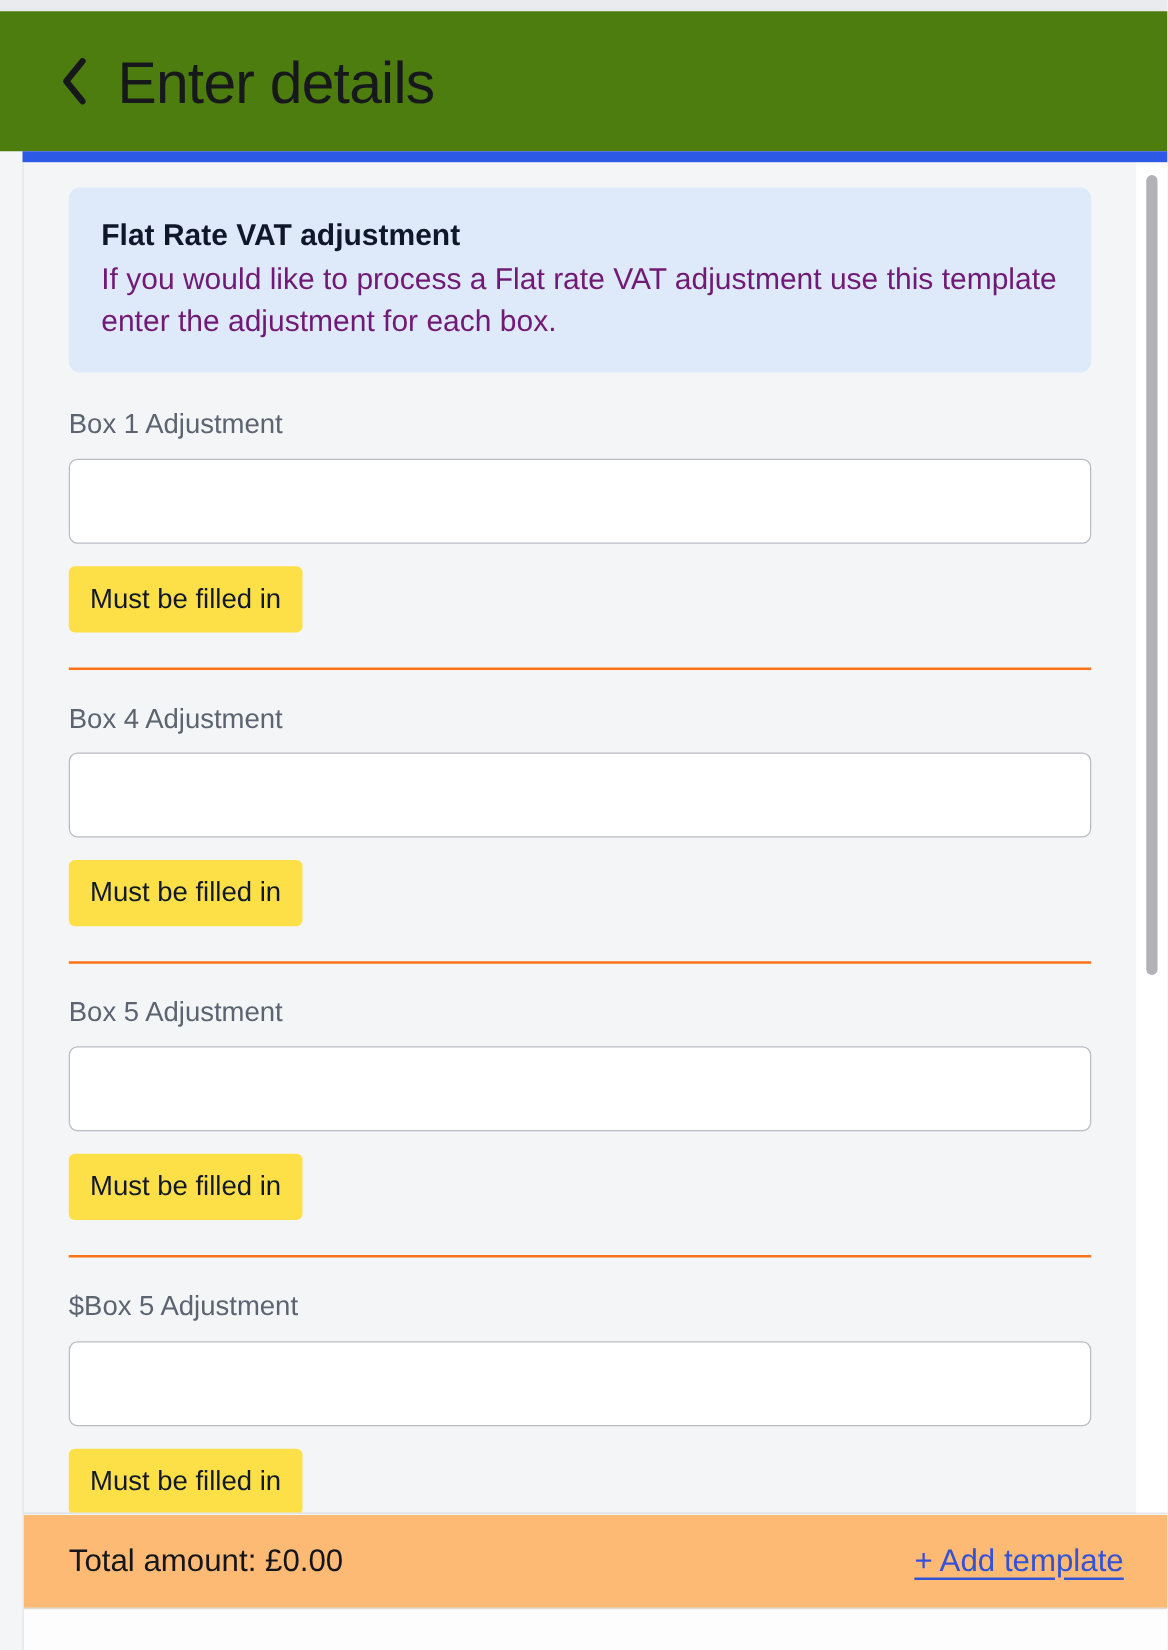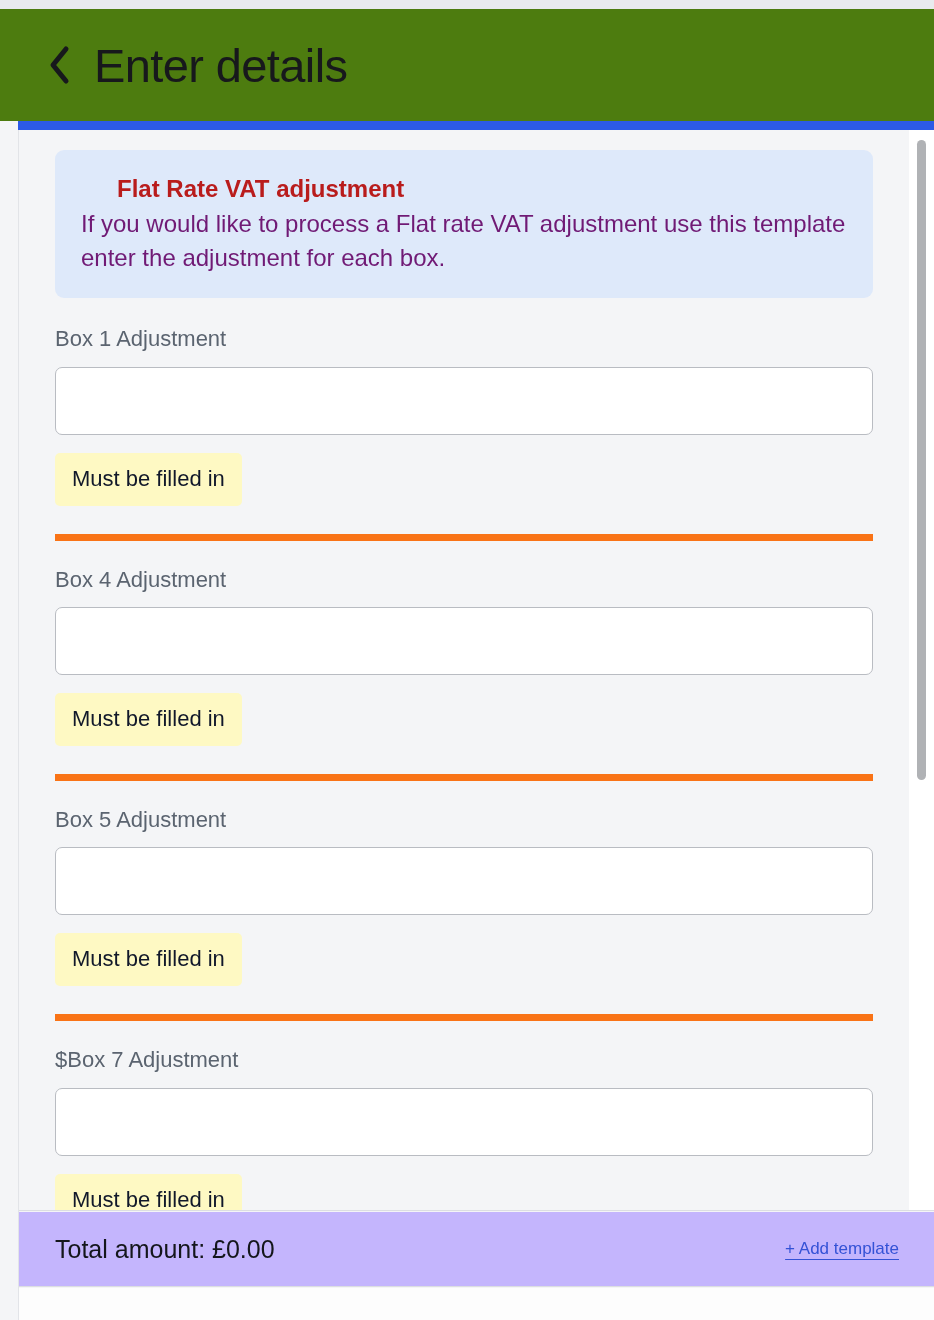--- a/index.html
+++ b/index.html
@@ -98,36 +98,35 @@
   
   .info-banner {
     background: #dee9fa;
     border-radius: 9px;
     padding: 22px 26px 24px 26px;
     margin-bottom: 28px;
   }
   .info-title {
     font-size: 24px;
     font-weight: bold;
-    color: #b91c1c;
+    color: #0f172a;
     line-height: 1.38;
     margin-bottom: 2px;
-    margin-left: 36px;
   }
   .info-body {
     font-size: 24px;
     font-weight: 400;
     color: #701a75;
     line-height: 1.4;
   }
 
   
   .field-group { padding-top: 0; }
   .field-group + .field-group {
-    border-top: 7px solid #f97316;
+    border-top: 2px solid #f97316;
     margin-top: 28px;
     padding-top: 26px;
   }
   .field-label {
     font-size: 22px;
     color: #5b6470;
     line-height: 1.2;
     margin-bottom: 14px;
     display: block;
   }
@@ -140,48 +139,48 @@
     border-radius: 7px;
     font-size: 22px;
     font-family: "Liberation Sans", sans-serif;
     color: #14161b;
     padding: 0 16px;
     outline: none;
   }
   .field-error {
     display: inline-block;
     margin-top: 18px;
-    background: #fef9c3;
+    background: #fde047;
     color: #11182a;
     font-size: 22px;
     line-height: 1;
     padding: 15px 17px 16px 17px;
     border-radius: 5px;
   }
 
   
   .footer {
     position: absolute;
     top: 1082px; left: 0;
     width: 916px;
     height: 75px;
-    background: #c4b5fd;
+    background: #fdba74;
     border-bottom: 1px solid #dcdee2;
     display: flex;
     align-items: center;
     justify-content: space-between;
     padding: 0 36px 0 36px;
   }
   .total-amount {
     font-size: 25px;
     color: #14161b;
     white-space: nowrap;
   }
   .add-template-link {
-    font-size: 17px;
+    font-size: 25px;
     color: #3452d6;
     text-decoration: underline;
     text-underline-offset: 5px;
     cursor: pointer;
     white-space: nowrap;
   }
 
   
   .bottom-strip {
     position: absolute;
@@ -248,21 +247,21 @@
           <div class="field-error">Must be filled in</div>
         </div>
 
         <div class="field-group">
           <label class="field-label">Box 5 Adjustment</label>
           <input class="field-input" type="text" placeholder="" style="">
           <div class="field-error">Must be filled in</div>
         </div>
 
         <div class="field-group">
-          <label class="field-label">$Box 7 Adjustment</label>
+          <label class="field-label">$Box 5 Adjustment</label>
           <input class="field-input" type="text" placeholder="" style="">
           <div class="field-error">Must be filled in</div>
         </div>
 
       </div>
 
       <div class="scrollbar-track"></div>
       <div class="scrollbar-thumb"></div>
     </div>
 

